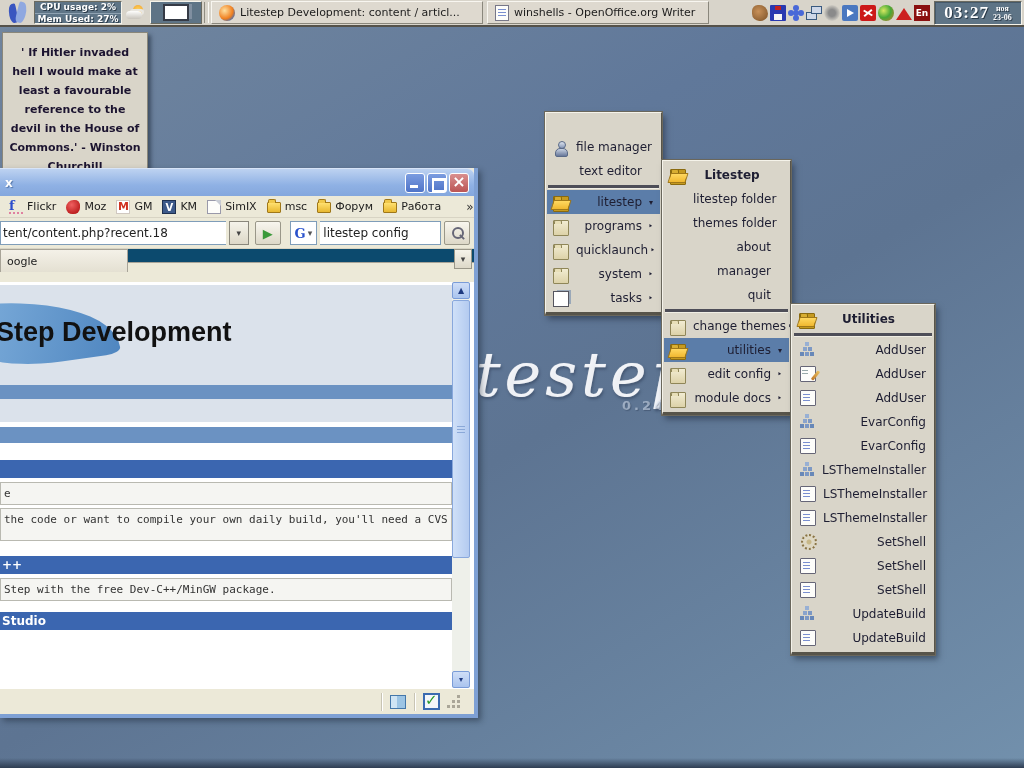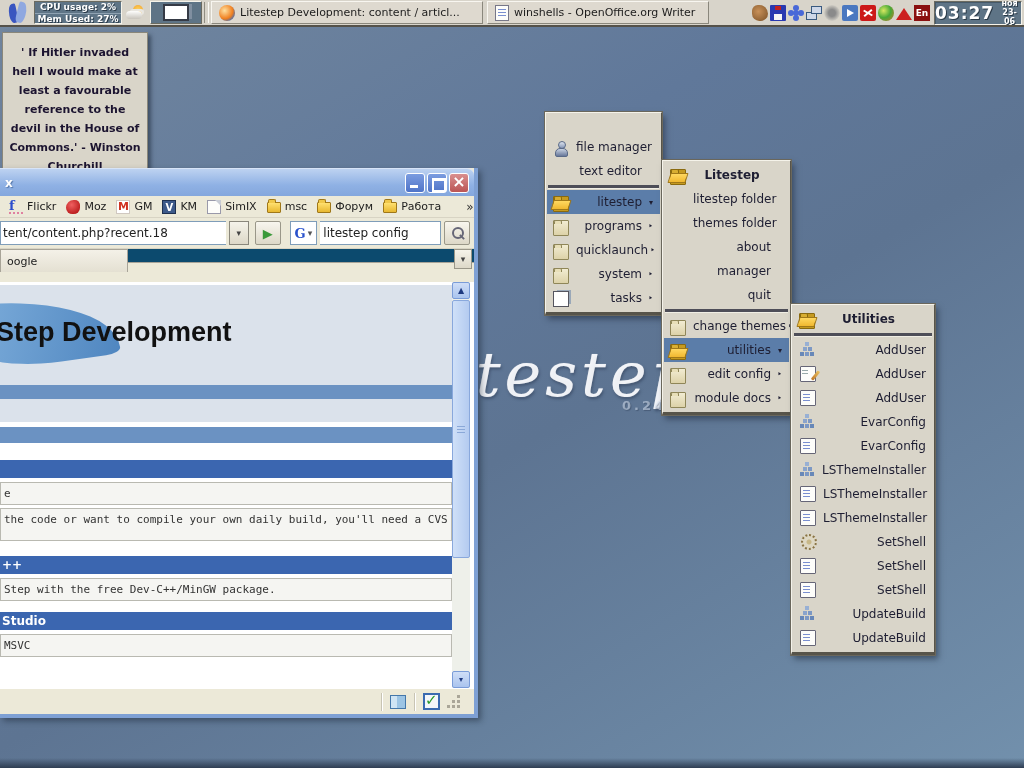--- a/index.html
+++ b/index.html
@@ -67,21 +67,21 @@
   .t-sync { background:#cc1818; border-radius:2px; }
   .t-sync::before { content:""; position:absolute; left:3px; top:7px; width:10px; height:2px; background:#fff; transform:rotate(-40deg); }
   .t-sync::after { content:""; position:absolute; left:3px; top:7px; width:10px; height:2px; background:#fff; transform:rotate(30deg); }
   .t-globe { border-radius:50%; background:radial-gradient(circle at 35% 35%, #d8e860, #48a838 48%, #c87828); }
   .t-ati { width:0 !important; height:0 !important; margin-top:2px;
     border-left:8px solid transparent; border-right:8px solid transparent; border-bottom:12px solid #cc2020; }
   .t-lang { background:#8a1010; color:#fff; font-size:9px; font-weight:bold;
     display:flex; align-items:center; justify-content:center; }
   .clock { width:88px; height:24px; background:#5e7486; border:1px solid;
     border-color:#6a6a60 #f5f3ea #f5f3ea #6a6a60; box-shadow:inset 1px 1px 0 #45596a;
-    display:flex; align-items:center; justify-content:center; gap:4px; color:#fff; }
+    display:flex; align-items:center; justify-content:center; gap:4px; color:#fff;font-family:Liberation Serif, serif; }
   .clock .time { font-size:17px; font-weight:bold; text-shadow:1px 1px 0 #2a3a48; letter-spacing:1px; }
   .clock .dcol { font-size:8px; font-weight:bold; line-height:9px; text-shadow:1px 1px 0 #2a3a48; text-align:center; }
 
   
   .sticky { position:absolute; left:2px; top:32px; width:146px; z-index:2; background:#d9d5c9;
     border:1px solid #8a877a; box-shadow:3px 3px 4px rgba(20,30,45,.5);
     font-size:11px; line-height:19px; color:#1c1430; text-align:center; padding:10px 5px;font-weight:bold; }
 
   
   .bwin { position:absolute; left:0; top:168px; width:478px; height:550px; z-index:3;
@@ -367,21 +367,20 @@
       <div class="sechead"></div>
       <div class="pbox">e</div>
       <div class="pbox tall">the code or want to compile your own daily build, you'll need a CVS</div>
       <div class="gap12"></div>
 
       <div class="sechead">++</div>
       <div class="pbox">Step with the free Dev-C++/MinGW package.</div>
       <div class="gap8"></div>
 
       <div class="sechead">Studio</div>
-      <div class="pbox">MSVC</div>
     </div>
 
     <div class="vscroll">
       <span class="sbtn up">▲</span>
       <span class="sthumb"></span>
       <span class="sbtn down">▾</span>
     </div>
   </div>
 
   <div class="statusbar">

